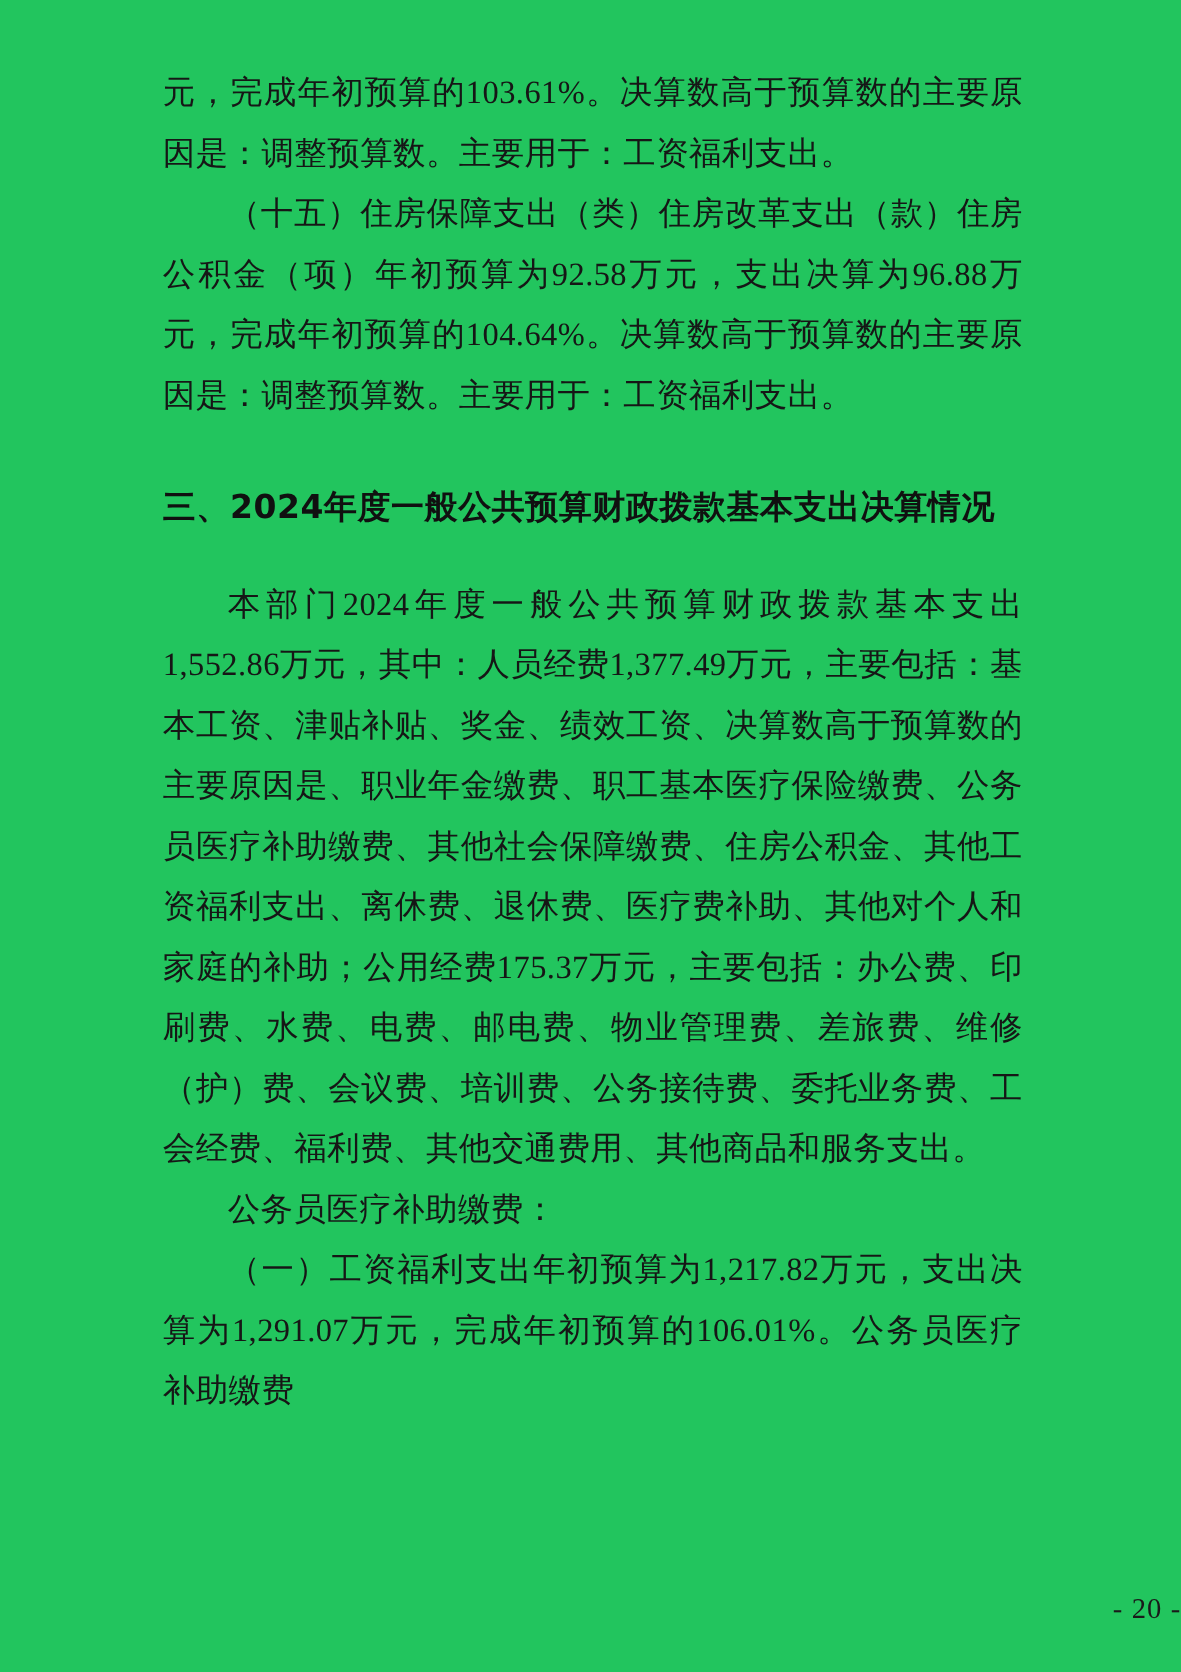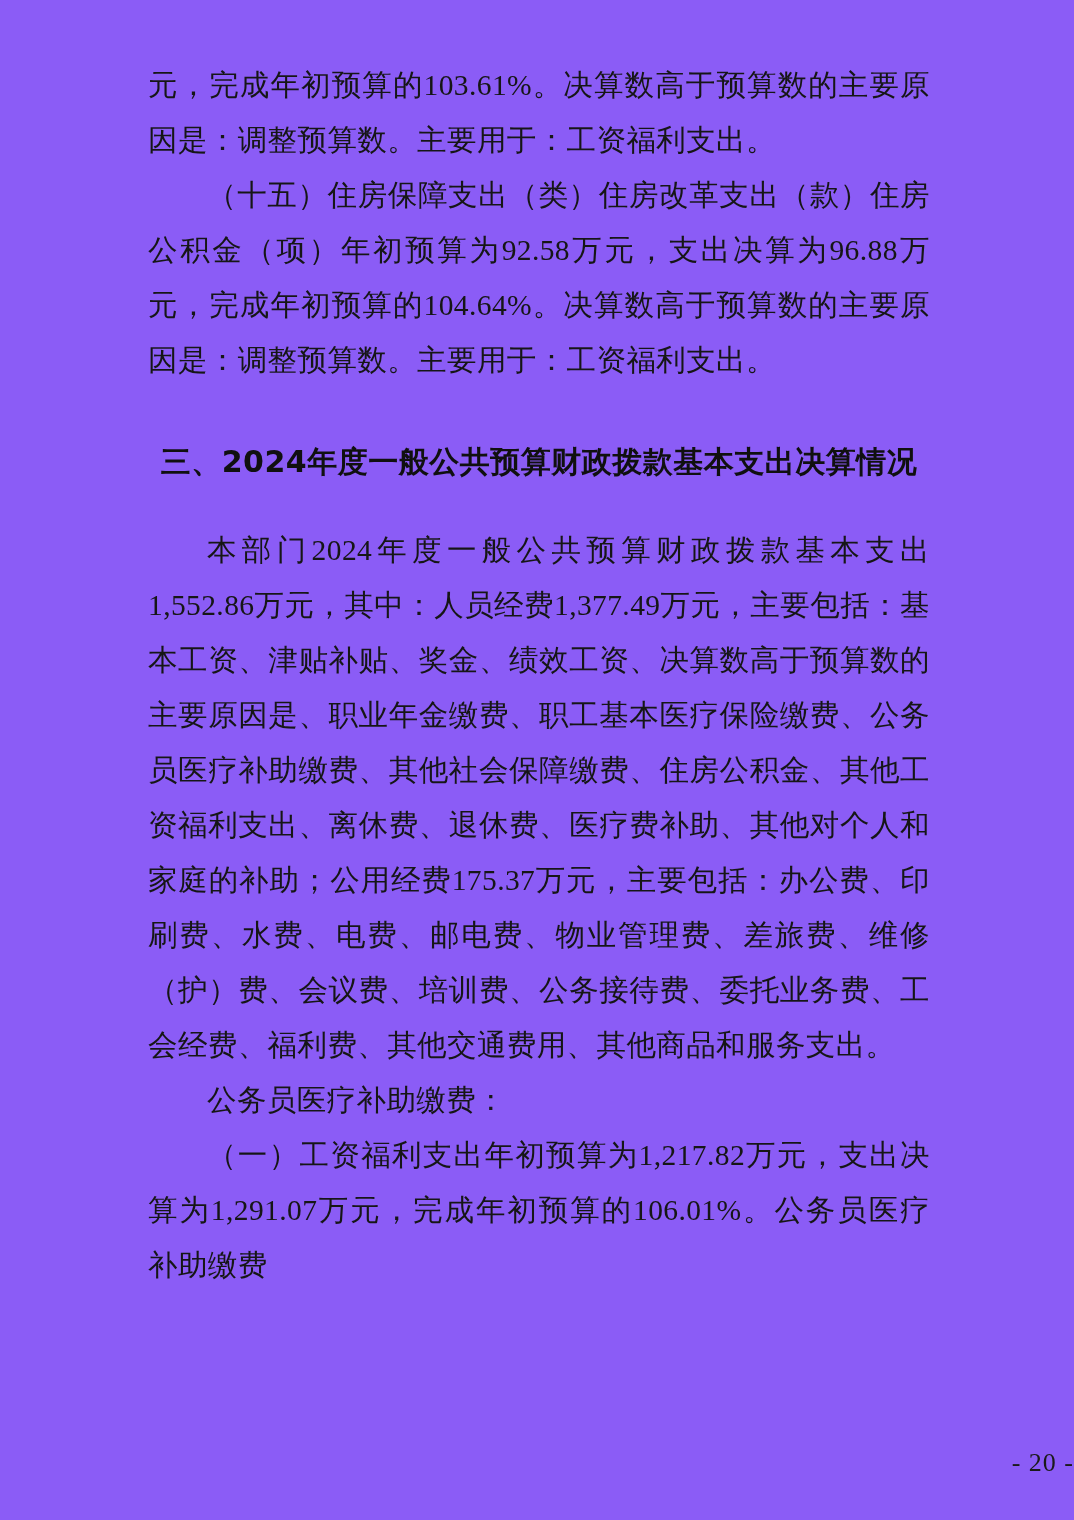--- a/index.html
+++ b/index.html
@@ -4,21 +4,21 @@
 <style>
   html, body {
     margin: 0;
     padding: 0;
     background: #ffffff;
   }
   .page {
     position: relative;
     width: 1074px;
     height: 1520px;
-    background: #8b5cf6;
+    background: #22c55e;
     box-sizing: border-box;
     overflow: hidden;
     font-family: "Liberation Serif", "DejaVu Serif", serif;
     color: #1a1a1a;
   }
   .content {
     position: absolute;
     left: 148px;
     top: 58px;
     width: 782px;
@@ -33,21 +33,21 @@
     color: #161616;
   }
   p.indent {
     text-indent: 2em;
   }
   h2.section {
     margin: 0;
     font-size: 30px;
     line-height: 55px;
     font-weight: bold;
-    text-align: center;
+    text-align: left;
     letter-spacing: 0.5px;
     color: #101010;
     font-family: "DejaVu Sans", "Liberation Sans", sans-serif;
   }
   .gap-before-heading { height: 46px; }
   .gap-after-heading  { height: 34px; }
   .footer {
     position: absolute;
     left: 0;
     right: 0;

